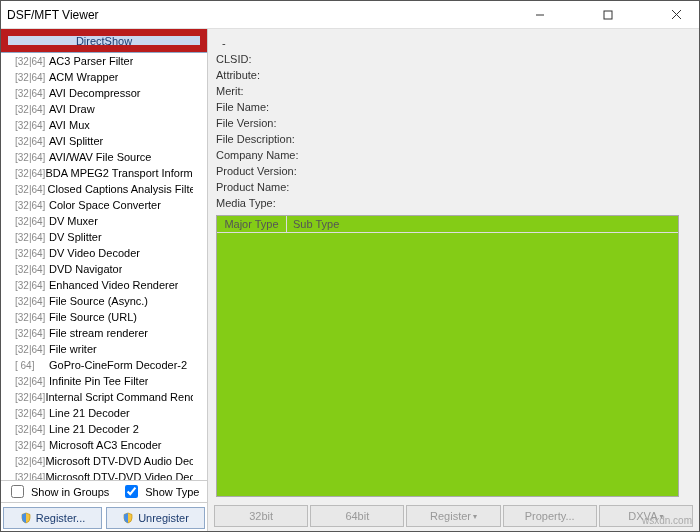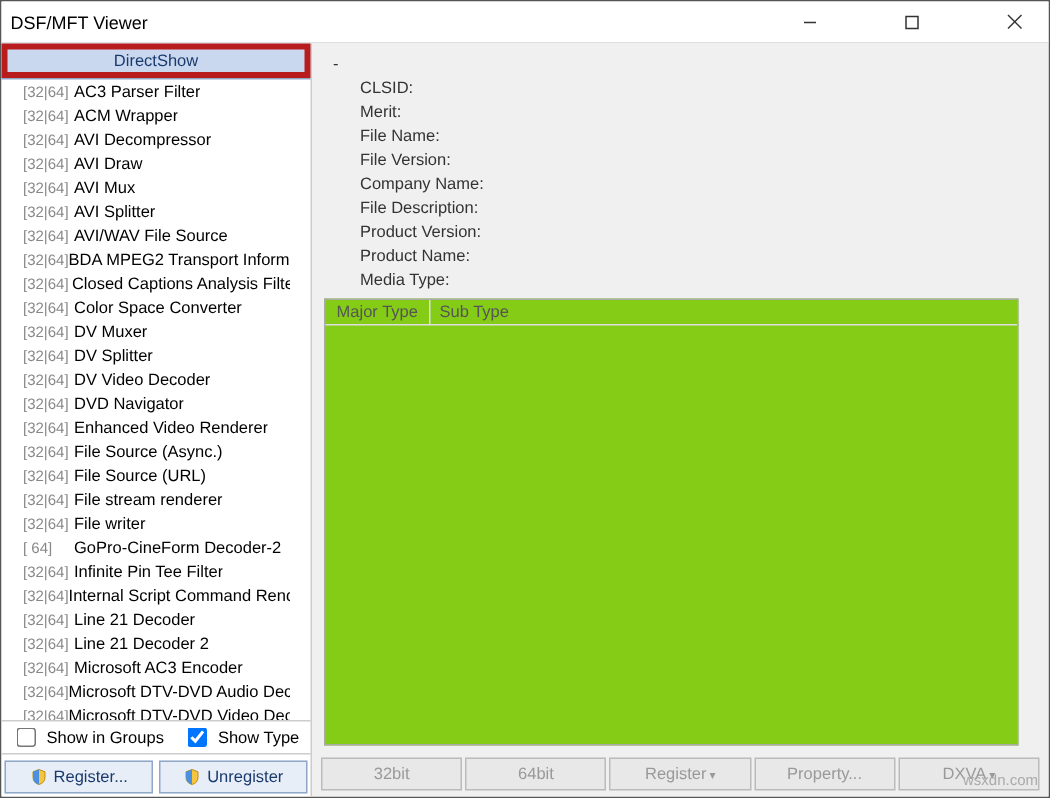--- a/index.html
+++ b/index.html
@@ -5,38 +5,38 @@
 * { box-sizing: border-box; font-family: "Segoe UI", Tahoma, sans-serif; font-size: 11px; }
 body { margin: 0; padding: 0; background: #fff; }
 .window { width: 700px; height: 532px; border: 1px solid #555; display: flex; flex-direction: column; background: #fff; }
 .titlebar { height: 28px; background: #fff; display: flex; align-items: center; padding: 0 6px; border-bottom: 1px solid #e0e0e0; gap: 32px; }
 .titlebar .title { flex: 1; font-size: 12px; color: #000; }
 .titlebar .tbtn { width: 34px; height: 22px; display: flex; align-items: center; justify-content: center; margin-left: 2px; }
 .titlebar .tbtn svg { stroke: #333; stroke-width: 1; fill: none; }
 .body { flex: 1; display: flex; min-height: 0; }
 .left { width: 207px; border-right: 1px solid #ccc; display: flex; flex-direction: column; background: #fff; }
 .tabs { display: flex; height: 24px; border-bottom: 1px solid #8fa8c8; }
-.tab { flex: 1; display: flex; align-items: center; justify-content: center; border: 4px solid #b91c1c; background: #e8eef7; color: #1a3a6e; cursor: default; }
+.tab { flex: 1; display: flex; align-items: center; justify-content: center; border: 7px solid #b91c1c; background: #e8eef7; color: #1a3a6e; cursor: default; }
 .tab.active { background: #c9d8ef; font-weight: 400; }
 .filterlist { flex: 1; overflow-y: auto; overflow-x: hidden; border-bottom: 1px solid #ccc; }
 .filterlist::-webkit-scrollbar { width: 16px; }
 .filterlist::-webkit-scrollbar-track { background: #f0f0f0; }
 .filterlist::-webkit-scrollbar-thumb { background: #c0c0c0; border: 1px solid #a8a8a8; }
 .frow { display: flex; align-items: center; height: 16px; padding: 0 14px; white-space: nowrap; cursor: default; }
 .frow .bits { width: 34px; color: #888; font-size: 10px; }
 .frow .fname { color: #000; font-size: 11px; overflow: hidden; text-overflow: clip; }
 .checks { height: 22px; display: flex; align-items: center; padding: 0 6px; gap: 12px; border-bottom: 1px solid #ccc; }
 .checks label { display: flex; align-items: center; gap: 4px; }
 .lbtns { height: 28px; display: flex; align-items: flex-end; justify-content: space-around; padding: 2px; gap: 4px; }
 .lbtn { flex: 1; height: 22px; border: 1px solid #8fa8c8; background: #e8eef7; display: flex; align-items: center; justify-content: center; gap: 4px; color: #1a3a6e; }
 .shield { width: 12px; height: 12px; }
 .right { flex: 1; display: flex; flex-direction: column; background: #f0f0f0; min-width: 0; }
 .detailhead { padding: 6px 8px 0 8px; color: #333; }
 .dash { padding: 2px 6px; }
-.plabel { padding: 2px 0; margin-left: 24px; }
+.plabel { padding: 2px 0; }
 .mediabox { flex: 1; margin: 4px 20px 4px 8px; border: 1px solid #aaa; background: #84cc16; display: flex; flex-direction: column; min-height: 0; text-align: center; }
 .mediahdr { display: flex; border-bottom: 1px solid #ddd; }
 .mediahdr div { padding: 2px 6px; color: #555; }
 .mediahdr div:first-child { border-right: 1px solid #ddd; width: 70px; }
 .rbtns { height: 30px; display: flex; align-items: center; padding: 0 6px; gap: 2px; }
 .rbtn { flex: 1; height: 22px; border: 1px solid #bbb; background: #e8e8e8; color: #999; display: flex; align-items: center; justify-content: center; gap: 2px; }
 .rbtn .dd { font-size: 8px; }
 .watermark { position: absolute; bottom: 6px; right: 8px; color: #aaa; font-size: 10px; pointer-events: none; }
 .container { position: relative; width: 700px; height: 532px; }
 </style>
@@ -206,25 +206,26 @@
               </svg>
           <span>Unregister</span>
         </div>
       </div>
     </div>
 
     <div class="right">
       <div class="detailhead">
         <div class="dash">-</div>
         <div class="plabel">CLSID:</div>
+        <div class="plabel">Attribute:</div>
         <div class="plabel">Merit:</div>
         <div class="plabel">File Name:</div>
         <div class="plabel">File Version:</div>
+        <div class="plabel">File Description:</div>
         <div class="plabel">Company Name:</div>
-        <div class="plabel">File Description:</div>
         <div class="plabel">Product Version:</div>
         <div class="plabel">Product Name:</div>
         <div class="plabel">Media Type:</div>
       </div>
       <div class="mediabox">
         <div class="mediahdr">
           <div>Major Type</div>
           <div>Sub Type</div>
         </div>
       </div>

